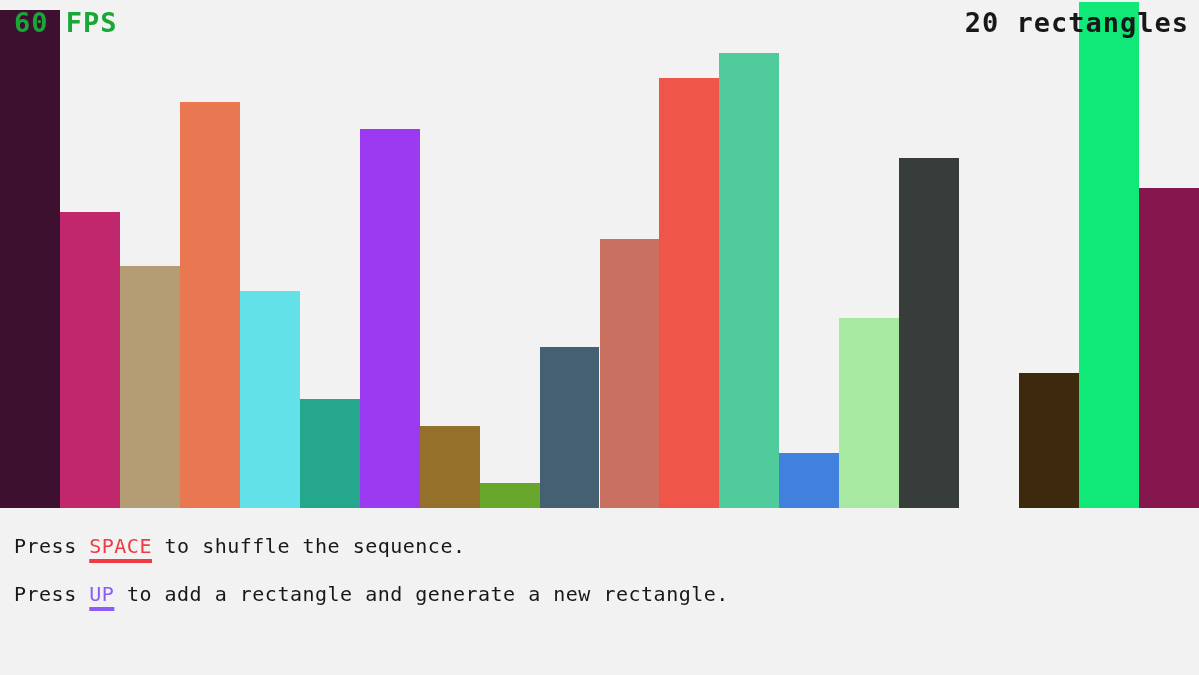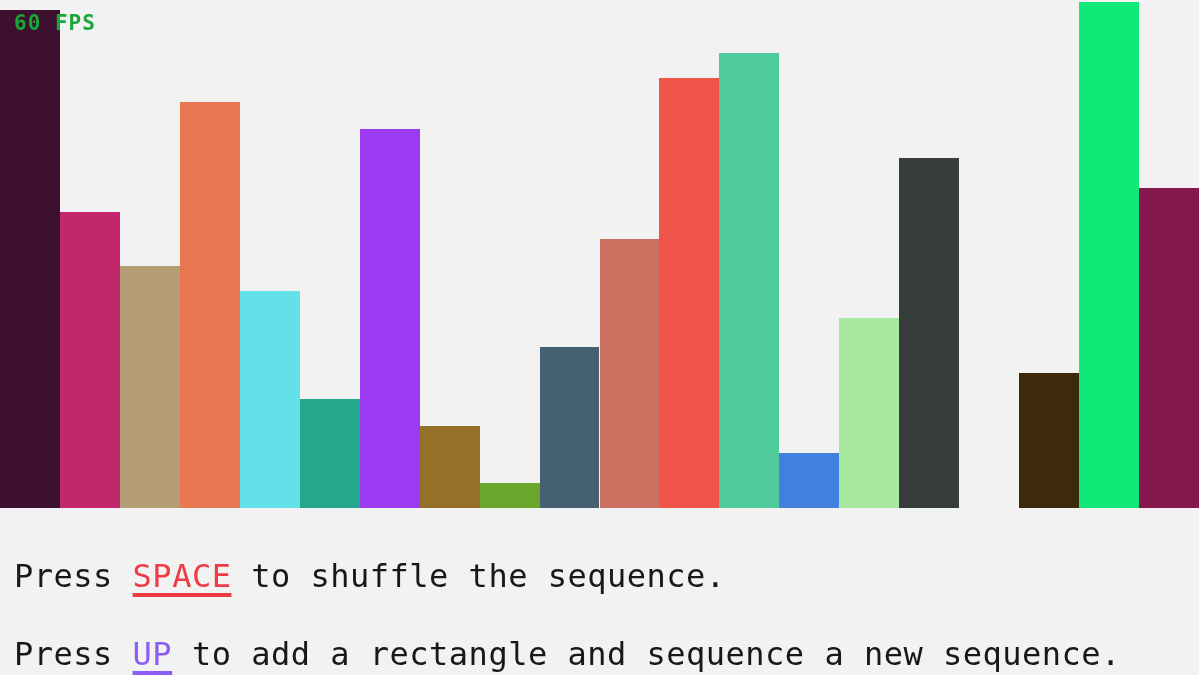--- a/index.html
+++ b/index.html
@@ -34,21 +34,21 @@
   .bar {
     position: absolute;
     bottom: 0;
   }
 
   
   .hud {
     position: absolute;
     top: 8px;
     font-family: "DejaVu Sans Mono", "Liberation Mono", monospace;
-    font-size: 21px;
+    font-size: 27px;
     font-weight: bold;
     letter-spacing: 1px;
     line-height: 30px;
     white-space: nowrap;
   }
   #fps-counter {
     left: 14px;
     color: #17a838;
   }
   #rect-count {
@@ -62,26 +62,25 @@
     left: 0;
     top: 508px;
     width: 1199px;
     height: 167px;
     background: #f2f2f2;
     padding: 14px 0 0 14px;
     box-sizing: border-box;
   }
   .instruction-line {
     font-family: "DejaVu Sans Mono", "Liberation Mono", monospace;
-    font-size: 32px;
+    font-size: 20px;
     line-height: 48px;
     color: #18181a;
     letter-spacing: 0.5px;
     white-space: nowrap;
-    margin-top: 30px;
   }
   .key {
     color: #ef3b42;
     text-decoration: underline;
     text-decoration-thickness: 4px;
     text-underline-offset: 6px;
   }
 </style>
 </head>
 <body style="background: rgb(242, 242, 242);">
@@ -104,23 +103,24 @@
       <div class="bar" style="left: 719.4px; width: 59.95px; height: 455px; background: rgb(80, 204, 156);"></div>
       <div class="bar" style="left: 779.35px; width: 59.95px; height: 55px; background: rgb(66, 128, 222);"></div>
       <div class="bar" style="left: 839.3px; width: 59.95px; height: 190px; background: rgb(168, 233, 162);"></div>
       <div class="bar" style="left: 899.25px; width: 59.95px; height: 350px; background: rgb(55, 61, 58);"></div>
       <div class="bar" style="left: 1019.15px; width: 59.95px; height: 135px; background: rgb(61, 41, 11);"></div>
       <div class="bar" style="left: 1079.1px; width: 59.95px; height: 506px; background: rgb(16, 232, 120);"></div>
       <div class="bar" style="left: 1139.05px; width: 59.95px; height: 320px; background: rgb(133, 23, 78);"></div>
     </div>
 
   <div class="hud" id="fps-counter" style="color: rgb(23, 168, 56);">60 FPS</div>
+  <div class="hud" id="rect-count" style="color: rgb(24, 24, 26);">20 rectangles</div>
 
   <div id="instructions">
     <div class="instruction-line">
       <span>Press </span><span class="key" style="color: rgb(239, 59, 66);">SPACE</span><span> to shuffle the sequence.</span>
     </div>
     <div class="instruction-line">
-      <span>Press </span><span class="key" style="color: #8b5cf6;">UP</span><span> to add a rectangle and sequence a new sequence.</span>
+      <span>Press </span><span class="key" style="color: #8b5cf6;">UP</span><span> to add a rectangle and generate a new rectangle.</span>
     </div>
   </div>
 
 </div>
 
 </body></html>

